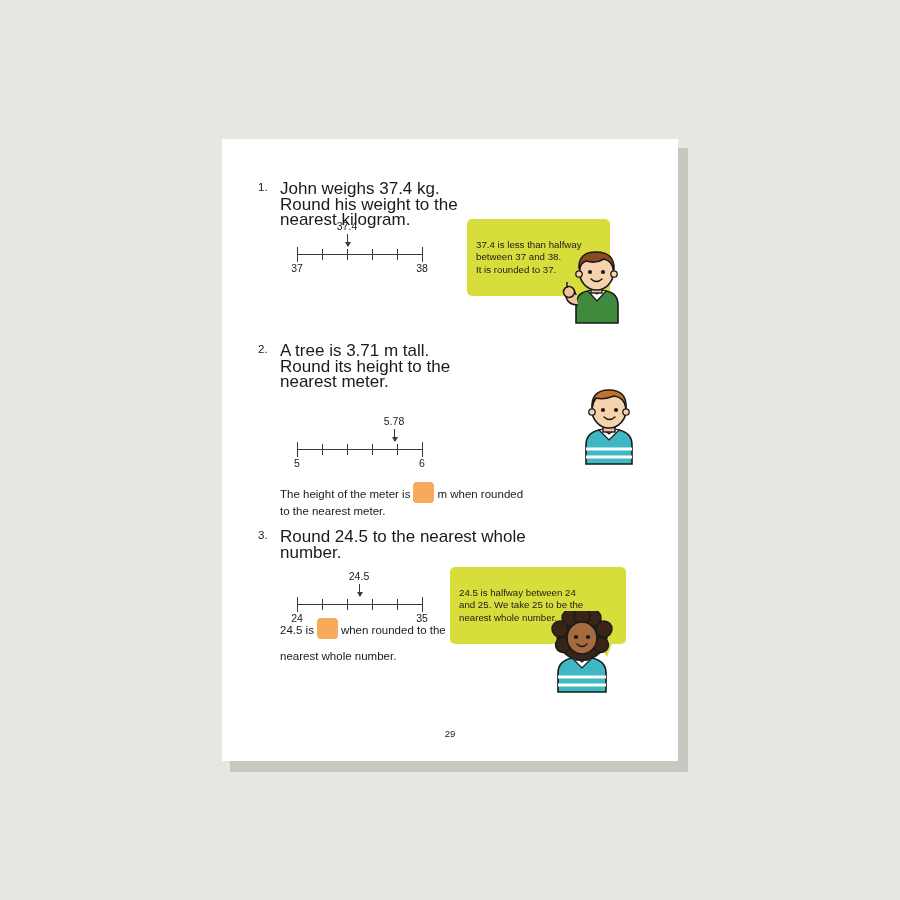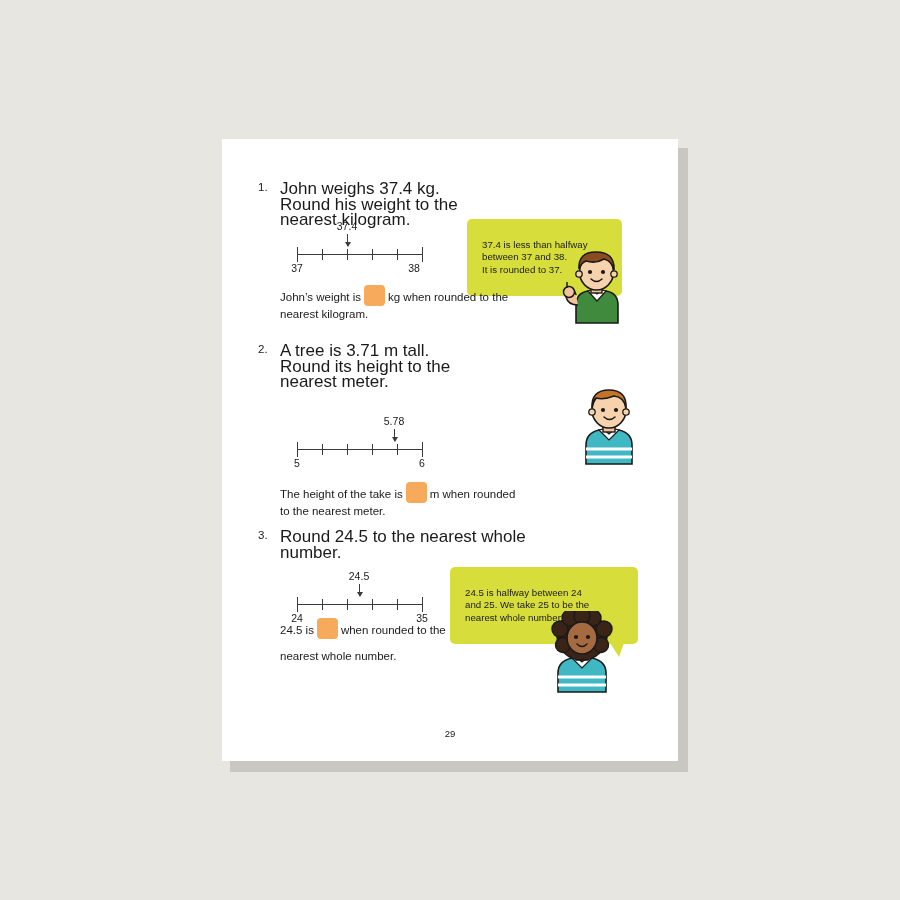--- a/index.html
+++ b/index.html
@@ -120,21 +120,21 @@
     font-size: 11.5px;
     line-height: 16px;
     color: #1a1a1a;
   }
 
   
   .bubble {
     position: absolute;
     background: #d7de3c;
     border-radius: 5px;
-    padding: 7px 15px;
+    padding: 7px 9px;
     font-size: 9.7px;
     line-height: 12.5px;
     color: #1a1a1a;
     white-space: pre-line;
   }
   .bubble .tail {
     position: absolute;
     width: 0;
     height: 0;
   }
@@ -175,21 +175,21 @@
 
     <div class="numline" style="left:75px; top:105px; width:125px;">
       <div class="nl-axis" style="width:125px;"></div>
       <div class="nl-tick major" style="left:0px;"></div>
       <div class="nl-tick" style="left:25px;"></div>
       <div class="nl-tick" style="left:50px;"></div>
       <div class="nl-tick" style="left:75px;"></div>
       <div class="nl-tick" style="left:100px;"></div>
       <div class="nl-tick major" style="left:125px;"></div>
       <div class="nl-label" style="left:0px;">37</div>
-      <div class="nl-label" style="left:117px;">38</div>
+      <div class="nl-label" style="left:125px;">38</div>
       <div class="nl-value" style="left:50px;">37.4</div>
       <div class="nl-arrow" style="left:50px;"></div>
     </div>
 
     <div class="bubble" style="left:245px; top:80px; width:125px;">
       <span>37.4 is less than halfway
 between 37 and 38.
 It is rounded to 37.</span>
       <span class="tail tail-br"></span>
     </div>
@@ -213,24 +213,20 @@
         <circle cx="21" cy="25" r="3.2" fill="#f7d3ad" stroke="#1a1a1a" stroke-width="1.3"></circle>
         <circle cx="56" cy="25" r="3.2" fill="#f7d3ad" stroke="#1a1a1a" stroke-width="1.3"></circle>
 
         <circle cx="32" cy="23" r="2.1" fill="#1a1a1a"></circle>
         <circle cx="45" cy="23" r="2.1" fill="#1a1a1a"></circle>
 
         <path d="M33 30 Q38.5 35 44 30" stroke="#1a1a1a" stroke-width="1.5" fill="none" stroke-linecap="round"></path>
       </svg>
     </div>
 
-    <div class="sentence" style="left:58px; top:146px; width:270px;">
-      <span>John’s weight is</span><span class="ansbox"></span><span style="white-space:pre-line;">kg when rounded to the
-nearest kilogram.</span>
-    </div>
 
     <div class="q-num" style="left:36px; top:204px;">2.</div>
     <div class="q-text" style="left:58px; top:204px; width:175px;">A tree is 3.71 m tall.
 Round its height to the
 nearest meter.</div>
 
 
     <div class="numline" style="left:75px; top:300px; width:125px;">
       <div class="nl-axis" style="width:125px;"></div>
       <div class="nl-tick major" style="left:0px;"></div>
@@ -263,21 +259,21 @@
         <circle cx="52" cy="25" r="3.2" fill="#f7d3ad" stroke="#1a1a1a" stroke-width="1.3"></circle>
 
         <circle cx="29" cy="23" r="2.1" fill="#1a1a1a"></circle>
         <circle cx="42" cy="23" r="2.1" fill="#1a1a1a"></circle>
 
         <path d="M30 30 Q35.5 35 41 30" stroke="#1a1a1a" stroke-width="1.5" fill="none" stroke-linecap="round"></path>
       </svg>
     </div>
 
     <div class="sentence" style="left:58px; top:343px; width:290px;">
-      <span>The height of the take is</span><span class="ansbox"></span><span style="white-space:pre-line;">m when rounded
+      <span>The height of the meter is</span><span class="ansbox"></span><span style="white-space:pre-line;">m when rounded
 to the nearest meter.</span>
     </div>
 
     <div class="q-num" style="left:36px; top:390px;">3.</div>
     <div class="q-text" style="left:58px; top:390px; width:280px;">Round 24.5 to the nearest whole number.</div>
 
     <div class="numline" style="left:75px; top:455px; width:125px;">
       <div class="nl-axis" style="width:125px;"></div>
       <div class="nl-tick major" style="left:0px;"></div>
       <div class="nl-tick" style="left:25px;"></div>

